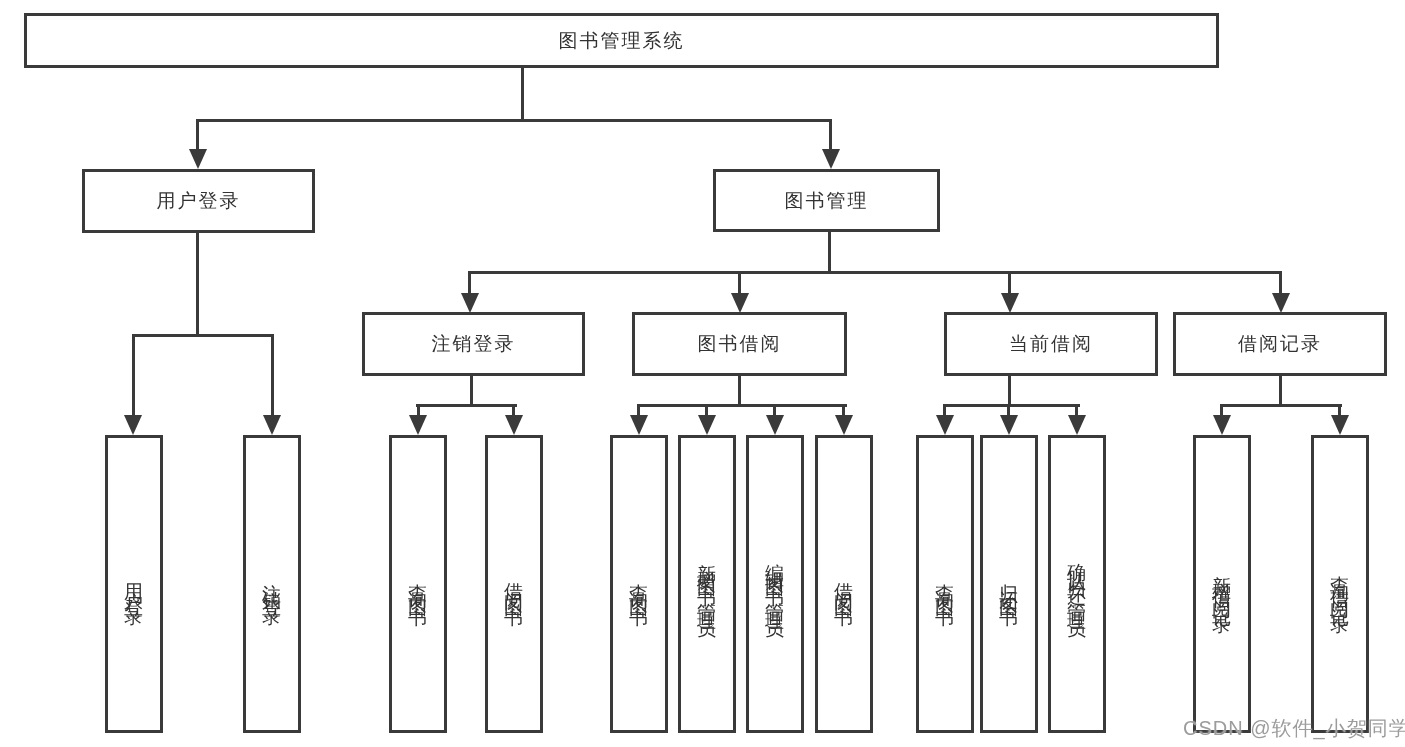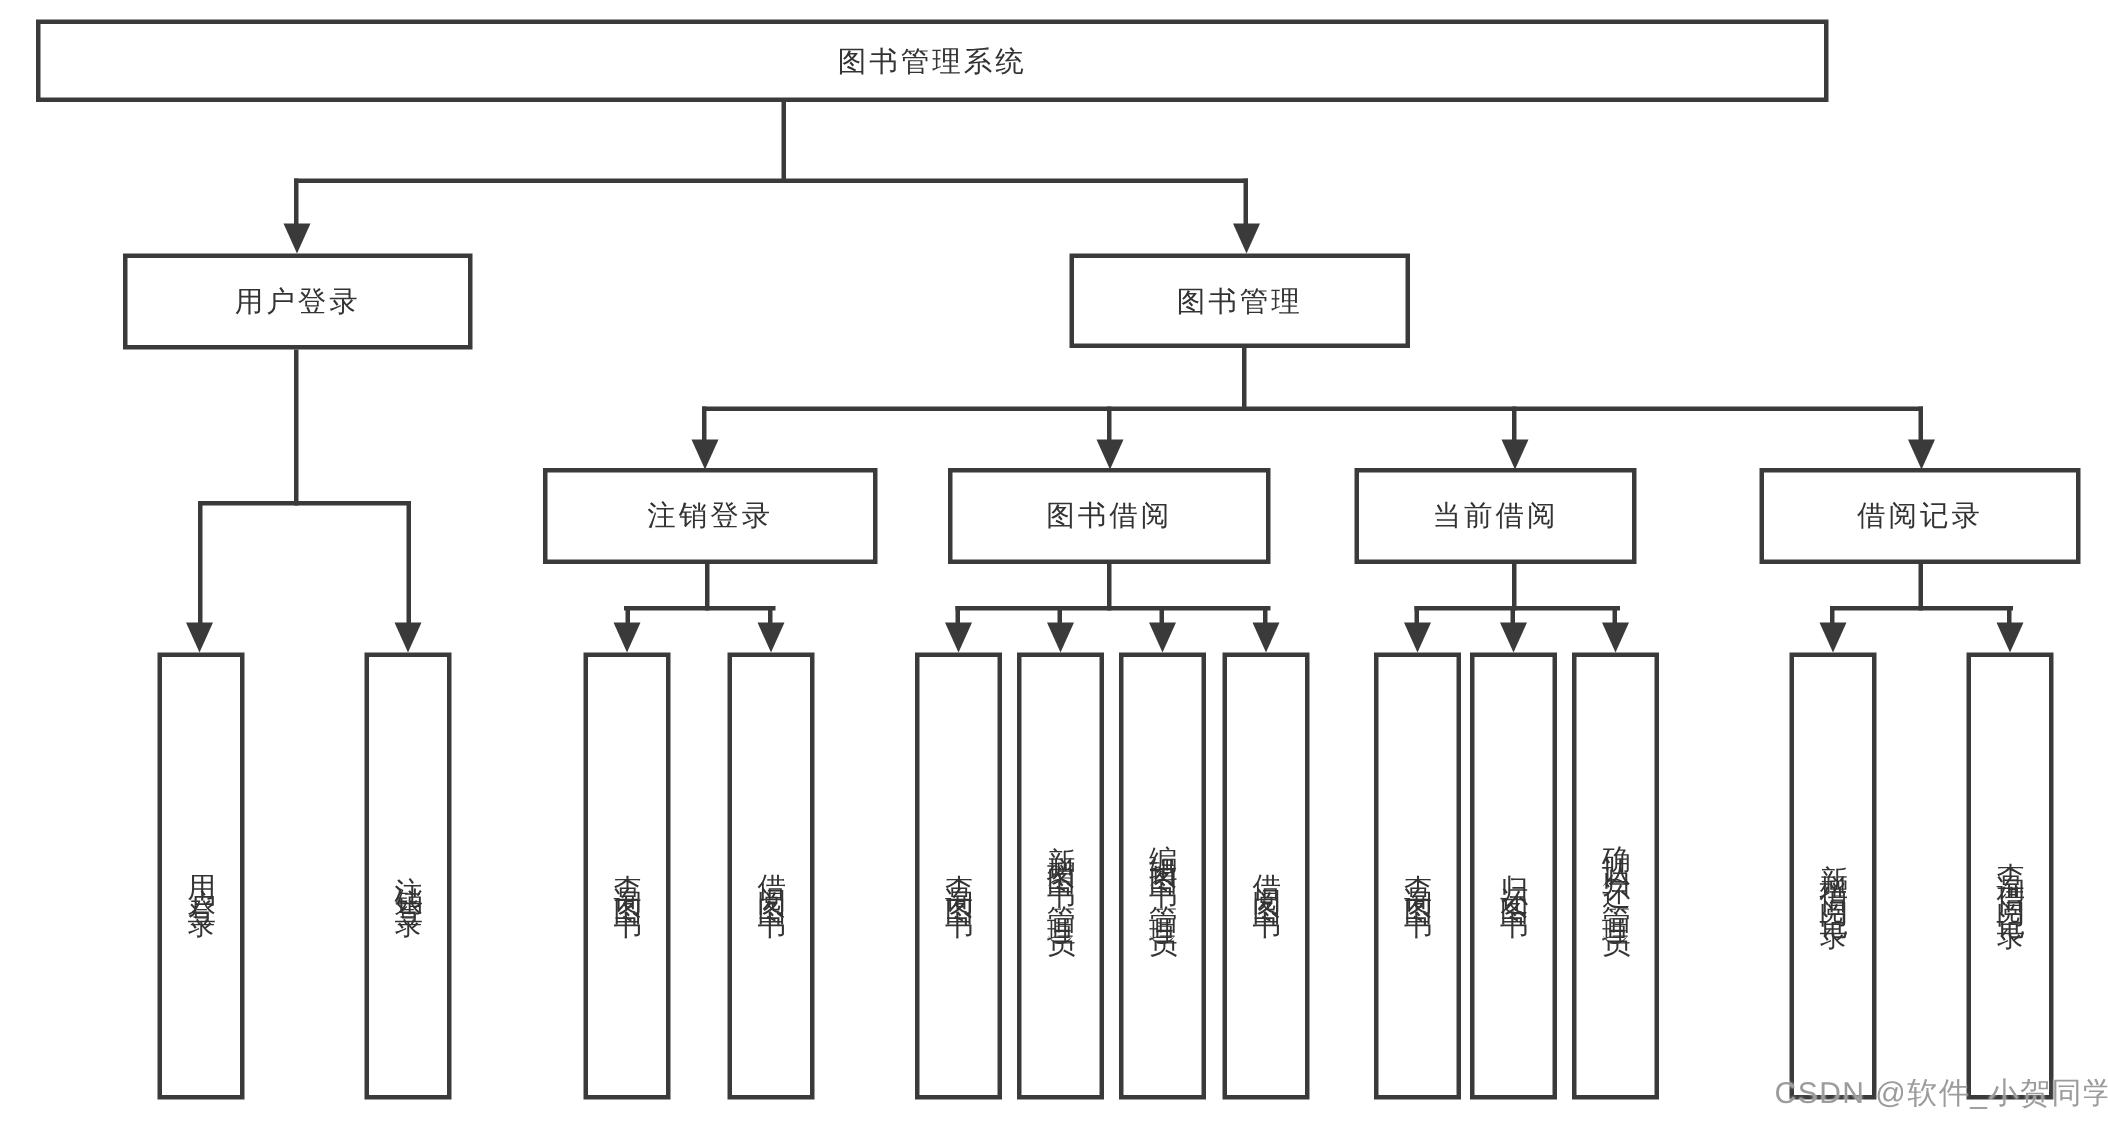--- a/index.html
+++ b/index.html
@@ -107,21 +107,21 @@
   <div class="ar" style="left:731px;top:293px"></div>
   <div class="ar" style="left:1001px;top:293px"></div>
   <div class="ar" style="left:1272px;top:293px"></div>
 
   <div class="box" style="left:362px;top:312px;width:223px;height:64px">
     <span>注销登录</span>
   </div>
   <div class="box" style="left:632px;top:312px;width:215px;height:64px">
     <span>图书借阅</span>
   </div>
-  <div class="box" style="left:903px;top:312px;width:188px;height:64px">
+  <div class="box" style="left:944px;top:312px;width:214px;height:64px">
     <span>当前借阅</span>
   </div>
   <div class="box" style="left:1173px;top:312px;width:214px;height:64px">
     <span>借阅记录</span>
   </div>
 
   <div class="ln" style="left:470px;top:375px;width:3px;height:32px"></div>
   <div class="ln" style="left:738px;top:375px;width:3px;height:32px"></div>
   <div class="ln" style="left:1008px;top:375px;width:3px;height:32px"></div>
   <div class="ln" style="left:1279px;top:375px;width:3px;height:32px"></div>

